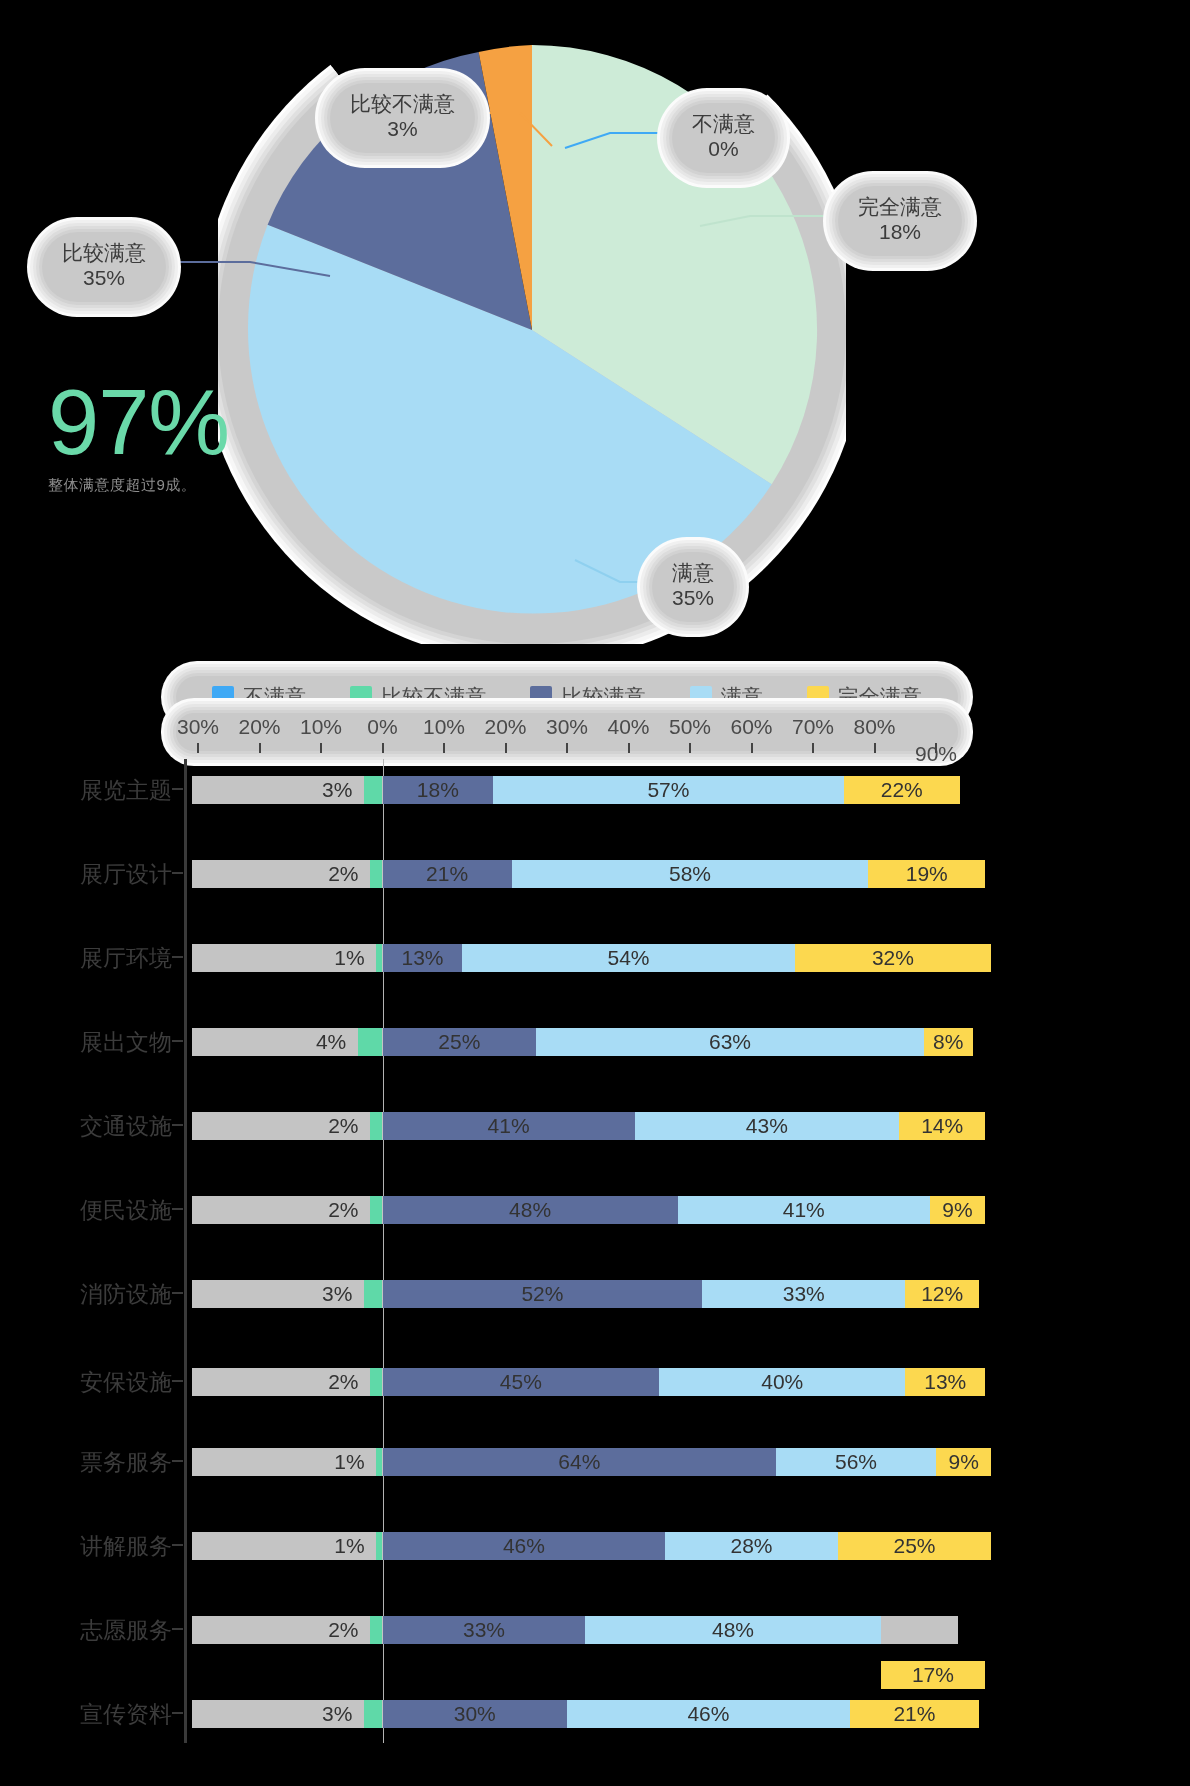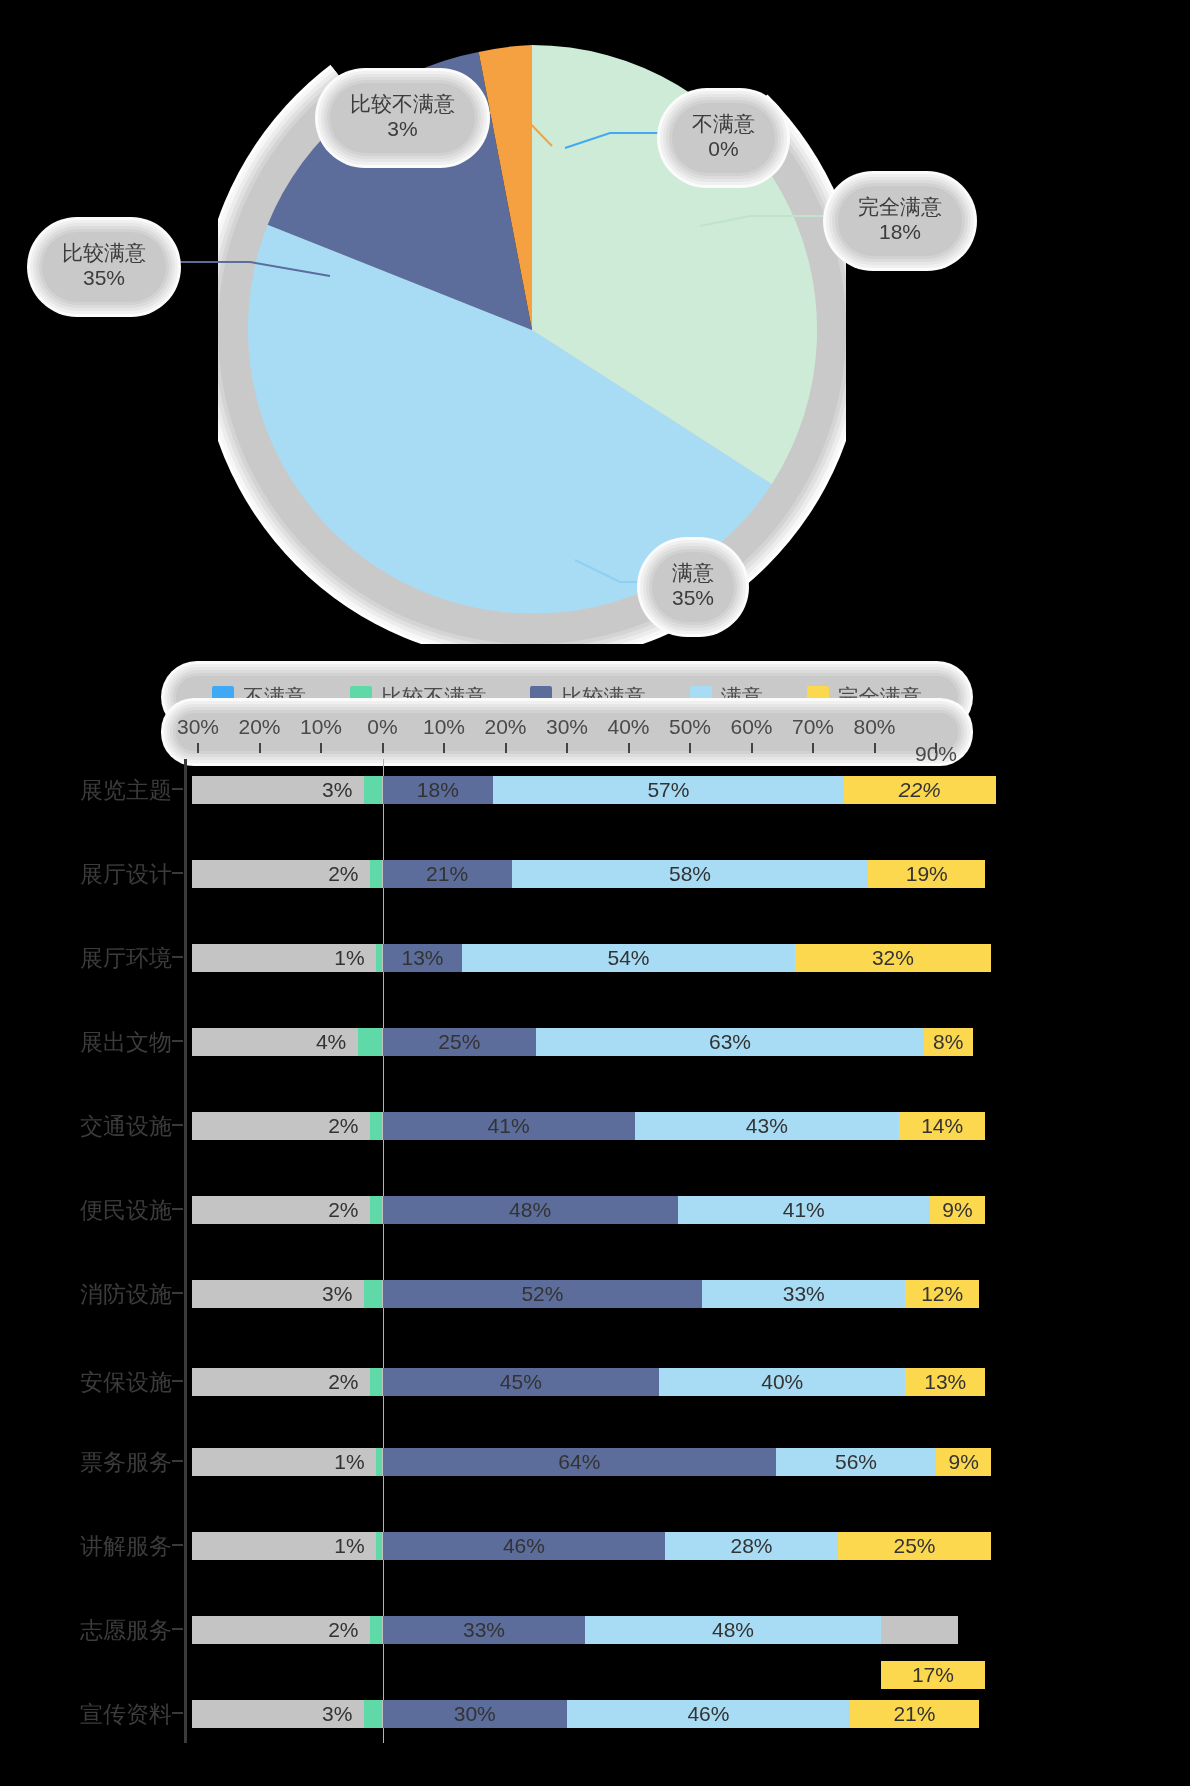--- a/index.html
+++ b/index.html
@@ -118,20 +118,24 @@
   <div class="pill halo" style="left:42px;top:232px;">
     <b>比较满意</b>
     <span>35%</span>
   </div>
 
   <div class="pill halo" style="left:652px;top:552px;">
     <b>满意</b>
     <span>35%</span>
   </div>
 
+  <div id="kpi">
+    <div class="big">97%</div>
+    <div class="sub">整体满意度超过9成。</div>
+  </div>
 </div>
 
 <div id="bar-section">
   <div class="legend halo" id="legend">
       <div class="legend-item">
         <span class="legend-swatch" style="background: rgb(63, 169, 245);"></span>
         <span class="legend-label">不满意</span>
       </div>
       <div class="legend-item">
         <span class="legend-swatch" style="background: rgb(95, 217, 168);"></span>
@@ -183,21 +187,21 @@
   <div class="gridline" style="left: 302.5px;"></div>
       <div class="row" style="top: 4px; width: 878px;">
         <div class="row-label">展览主题</div>
         <div class="row-tick"></div>
         <div class="track">
           <div class="track-bg"></div>
           <div class="seg" style="left: 172.05px; width: 18.45px; background: rgb(95, 217, 168);"></div>
           <div class="seg-out" style="left: 130.05px;">3%</div>
           <div class="seg" style="left: 190.5px; width: 110.7px; background: rgb(92, 109, 156);">18%</div>
           <div class="seg" style="left: 301.2px; width: 350.55px; background: rgb(168, 220, 245);">57%</div>
-          <div class="seg" style="left: 651.75px; width: 152px; background: rgb(252, 216, 79); font-style: italic;">22%</div>
+          <div class="seg" style="left: 651.75px; width: 116px; background: rgb(252, 216, 79);">22%</div>
         </div>
       </div>
       <div class="row" style="top: 88px; width: 878px;">
         <div class="row-label">展厅设计</div>
         <div class="row-tick"></div>
         <div class="track">
           <div class="track-bg"></div>
           <div class="seg" style="left: 178.2px; width: 12.3px; background: rgb(95, 217, 168);"></div>
           <div class="seg-out" style="left: 136.2px;">2%</div>
           <div class="seg" style="left: 190.5px; width: 129.15px; background: rgb(92, 109, 156);">21%</div>

